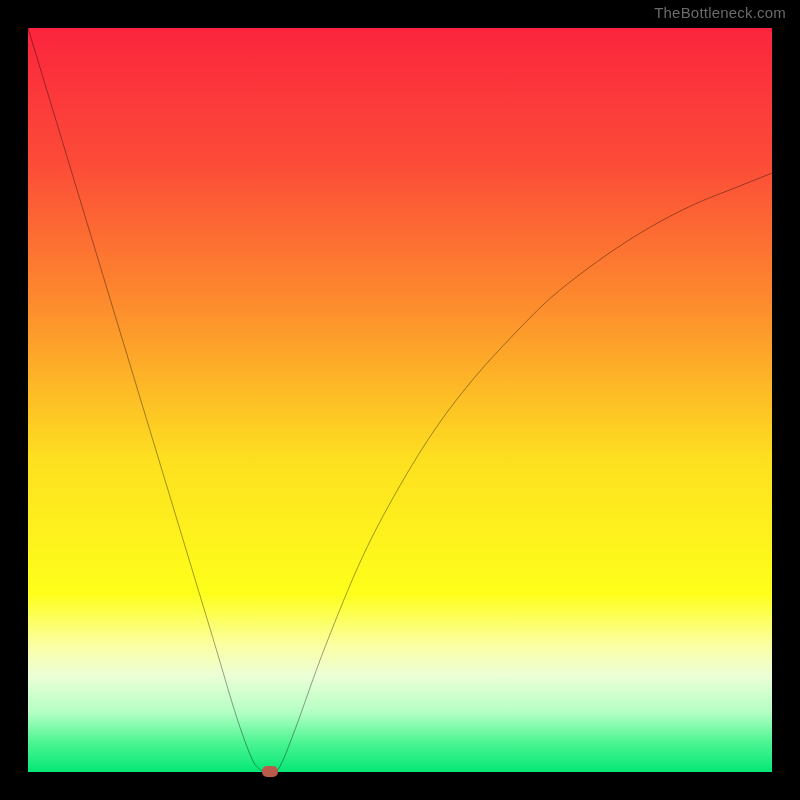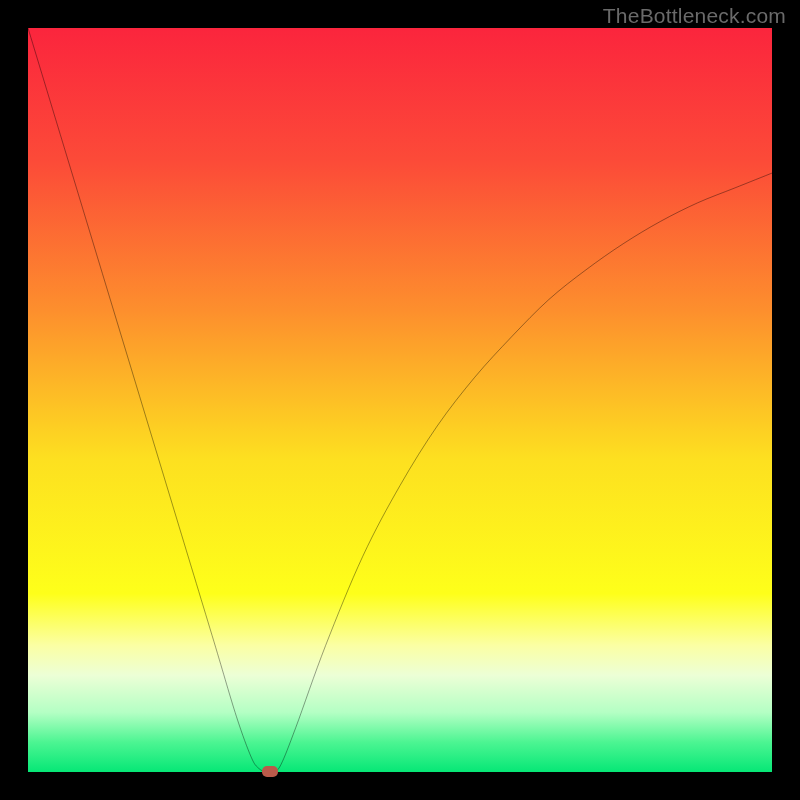--- a/index.html
+++ b/index.html
@@ -37,21 +37,21 @@
     position: absolute;
     width: 16px;
     height: 11px;
     border-radius: 5px;
   }
   .watermark {
     position: absolute;
     top: 4px;
     right: 14px;
     color: #6a6a6a;
-    font-size: 21px;
+    font-size: 15px;
     letter-spacing: 0.2px;
   }
 </style>
 </head>
 <body>
 
 <div class="stage">
   <div class="watermark">TheBottleneck.com</div>
 
   <div class="plot">

